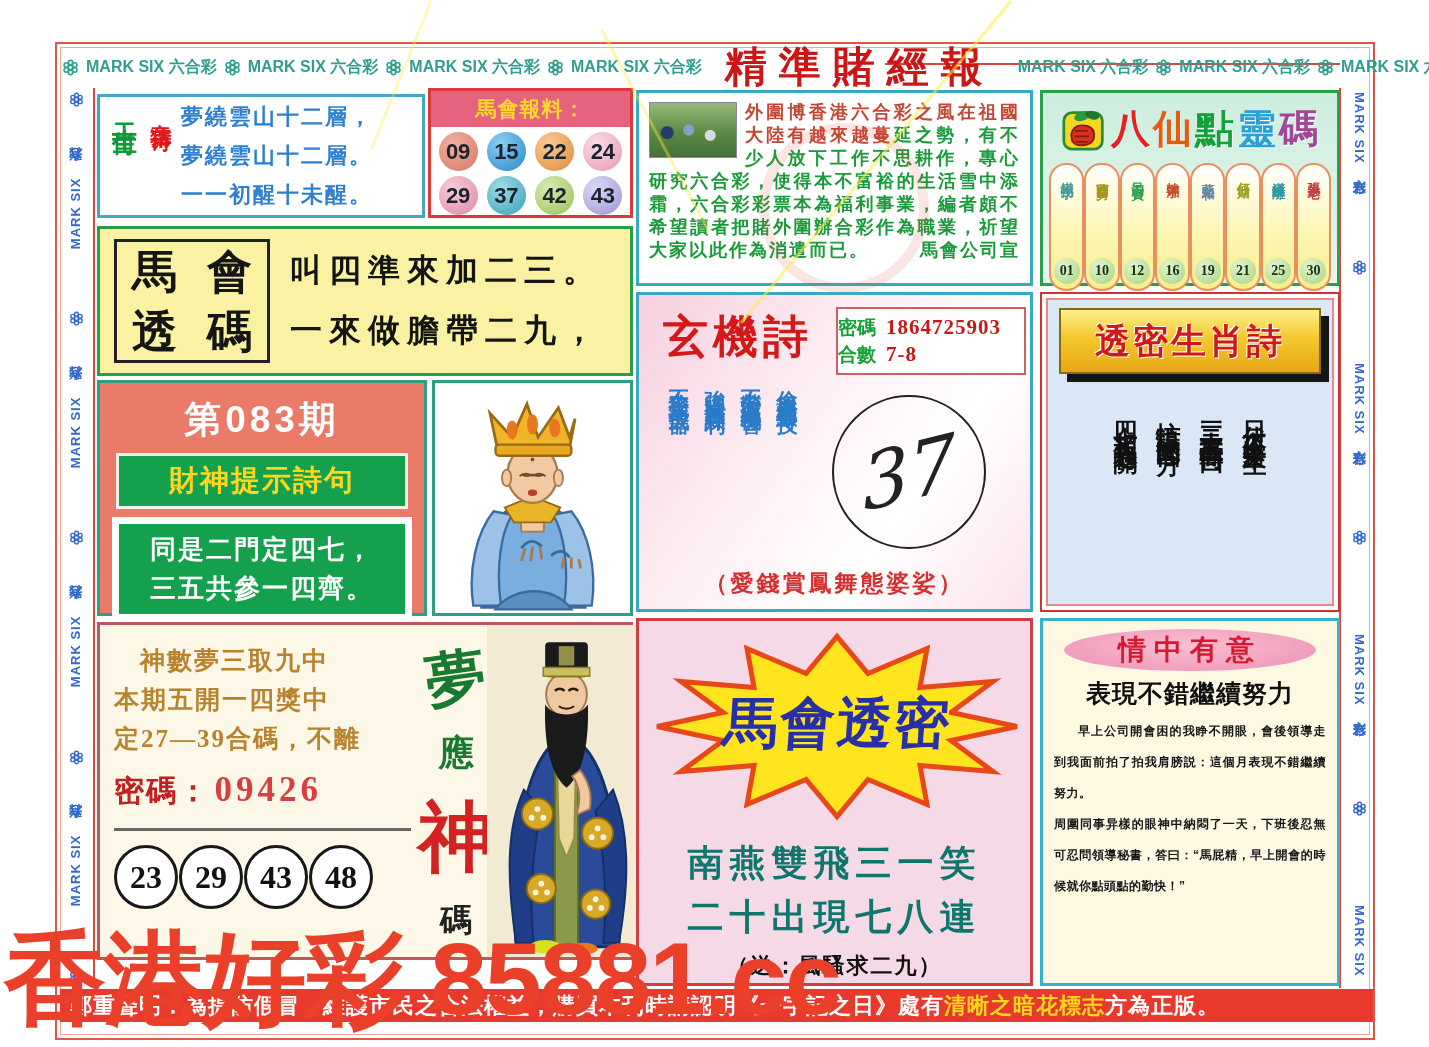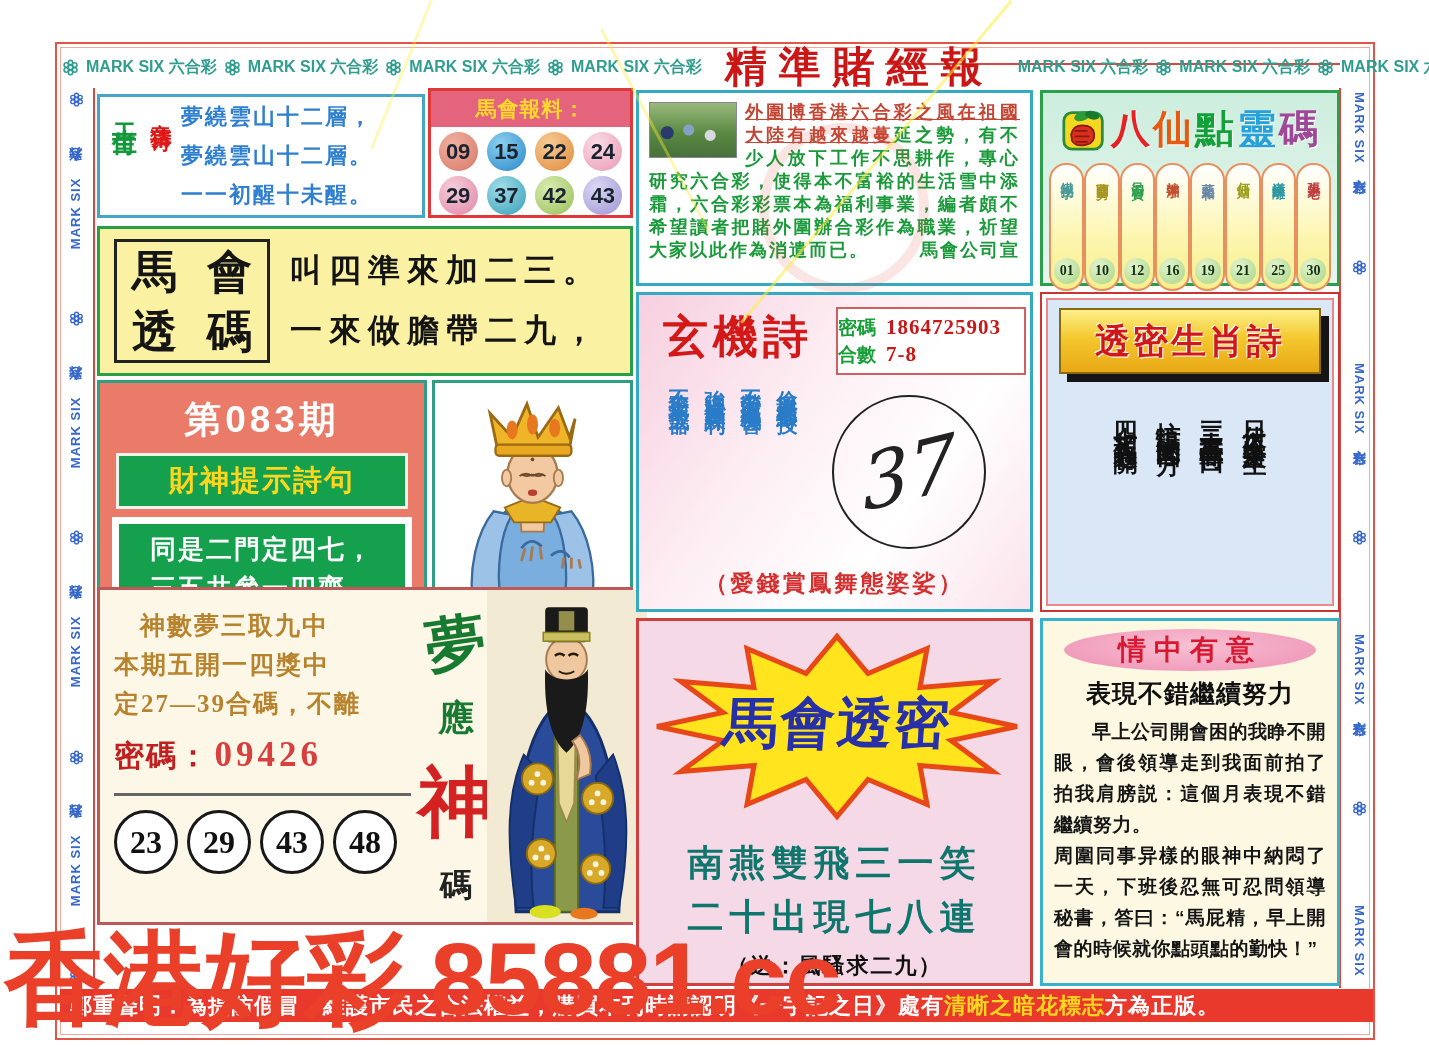--- a/index.html
+++ b/index.html
@@ -71,50 +71,50 @@
                text-align:center;letter-spacing:2px;padding:5px 0;}
   .issue-bottom{margin:8px 4px 0;background:#fff;padding:7px 7px;}
   .issue-green{background:#14a04c;color:#fff;font-size:26px;font-weight:800;text-align:center;
                line-height:39px;padding:6px 2px;letter-spacing:2px;}
 
   
   .buddha-box{left:432px;top:380px;width:201px;height:236px;border:3px solid #2f9e82;background:#fff;
               display:flex;align-items:flex-end;justify-content:center;}
 
   
-  .dream{left:97px;top:587px;width:536px;height:338px;border:3px solid #c05858;background:#fcf7e6;display:flex;}
+  .dream{left:97px;top:622px;width:536px;height:338px;border:3px solid #c05858;background:#fcf7e6;display:flex;}
   .dream-left{width:305px;padding:16px 6px 0 14px;flex:none;}
   .dream-line{font-family:"Liberation Serif","DejaVu Serif",serif;font-weight:700;color:#b8832e;
               font-size:25px;line-height:39px;letter-spacing:2px;white-space:nowrap;}
   .dream-code{margin-top:12px;white-space:nowrap;}
   .dream-code .lbl{font-size:30px;font-weight:900;color:#c02020;letter-spacing:2px;}
   .dream-code .val{font-size:35px;font-weight:900;color:#d84040;letter-spacing:4px;font-family:"Liberation Serif","DejaVu Serif",serif;}
   .dream-hr{border:none;border-top:3px solid #666;margin:16px 8px 14px 0;}
-  .num-row{display:flex;gap:9px;}
+  .num-row{display:flex;gap:1px;}
   .num-circle{width:58px;height:58px;border:3px solid #181818;border-radius:50%;background:#fff;
               display:flex;align-items:center;justify-content:center;font-size:32px;font-weight:800;color:#111;
               font-family:"Liberation Serif","DejaVu Serif",serif;}
   .dream-mid{width:62px;flex:none;display:flex;flex-direction:column;align-items:center;justify-content:space-around;
              padding:10px 0;font-family:"Liberation Serif","DejaVu Serif",serif;}
   .dm1{color:#187a30;font-size:60px;font-weight:700;transform:rotate(-8deg);}
   .dm2{color:#187a30;font-size:36px;font-weight:700;}
   .dm3{color:#d42222;font-size:76px;font-weight:700;}
   .dm4{color:#222;font-size:32px;font-weight:700;}
   .dream-deity{flex:1;background:#f2ead2;display:flex;align-items:flex-end;justify-content:center;}
 
   
   .article{left:636px;top:90px;width:397px;height:196px;border:3px solid #35aac2;background:#fff;
            padding:8px 10px;font-size:18px;line-height:23px;text-align:justify;letter-spacing:2px;}
   .photo{float:left;width:86px;height:54px;margin:1px 8px 2px 0;border:1px solid #889;
          background:
            radial-gradient(circle at 20% 55%,#2a3a6a 0 6px,transparent 7px),
            radial-gradient(circle at 45% 50%,#88a0c8 0 5px,transparent 6px),
            radial-gradient(circle at 70% 60%,#d8d8e0 0 5px,transparent 6px),
            linear-gradient(180deg,#9ab87c 0%,#5a8a42 55%,#47703a 100%);}
-  .para-red{color:#c44634;font-weight:700;text-decoration:underline;}
+  .para-red{color:#c44634;font-weight:700;}
   .para-green{color:#1a9a3a;font-weight:700;}
   .para-sign{float:right;color:#1a9a3a;font-weight:700;}
   .chop{position:absolute;left:120px;top:30px;width:150px;height:150px;border:10px solid rgba(225,70,60,.14);
         border-radius:50%;pointer-events:none;}
 
   
   .xuanji{left:636px;top:292px;width:397px;height:320px;border:3px solid #35aac2;
           background:linear-gradient(125deg,#f7cfe0 0%,#fdeef3 38%,#ffffff 68%,#fbe3ec 100%);}
   .xz-title{position:absolute;left:24px;top:12px;font-size:45px;font-weight:900;color:#d41818;
             letter-spacing:5px;font-family:"Liberation Serif","DejaVu Serif",serif;}
@@ -176,21 +176,21 @@
   .sx-col{margin:0 11px;}
 
   
   .qing{left:1040px;top:618px;width:300px;height:368px;border:3px solid #38b2c8;background:#fdf8e2;padding:6px 11px;}
   .q-ellipse{width:252px;height:42px;margin:2px auto 6px;border-radius:50%;
              background:radial-gradient(ellipse at 50% 40%,#f8c0d2,#ee8fb4);
              display:flex;align-items:center;justify-content:center;}
   .q-title{color:#d81830;font-weight:900;font-size:28px;letter-spacing:8px;
            font-family:"Liberation Serif","DejaVu Serif",serif;}
   .q-heading{text-align:center;font-size:25px;font-weight:900;color:#101010;margin:2px 0 6px;letter-spacing:1px;}
-  .q-para{font-size:19px;font-weight:700;color:#151515;line-height:31px;text-align:justify;letter-spacing:.5px;}
+  .q-para{font-size:12px;font-weight:700;color:#151515;line-height:31px;text-align:justify;letter-spacing:.5px;}
   .q-p1{text-indent:2em;}
 
   
   .declaration{left:60px;top:989px;width:1313px;height:33px;background:#e8392c;display:flex;align-items:center;
                padding-left:10px;white-space:nowrap;font-weight:700;font-size:22px;letter-spacing:1px;}
   .dec-w{color:#fff;} .dec-y{color:#ffd81e;}
   .watermark{left:4px;top:912px;z-index:50;color:#ea3f28;font-weight:900;font-size:102px;white-space:nowrap;
              letter-spacing:-2px;font-family:"Liberation Sans","DejaVu Sans",sans-serif;}
 
   .scratch{position:absolute;background:rgba(255,236,60,.55);width:3px;transform-origin:top left;z-index:5;}

